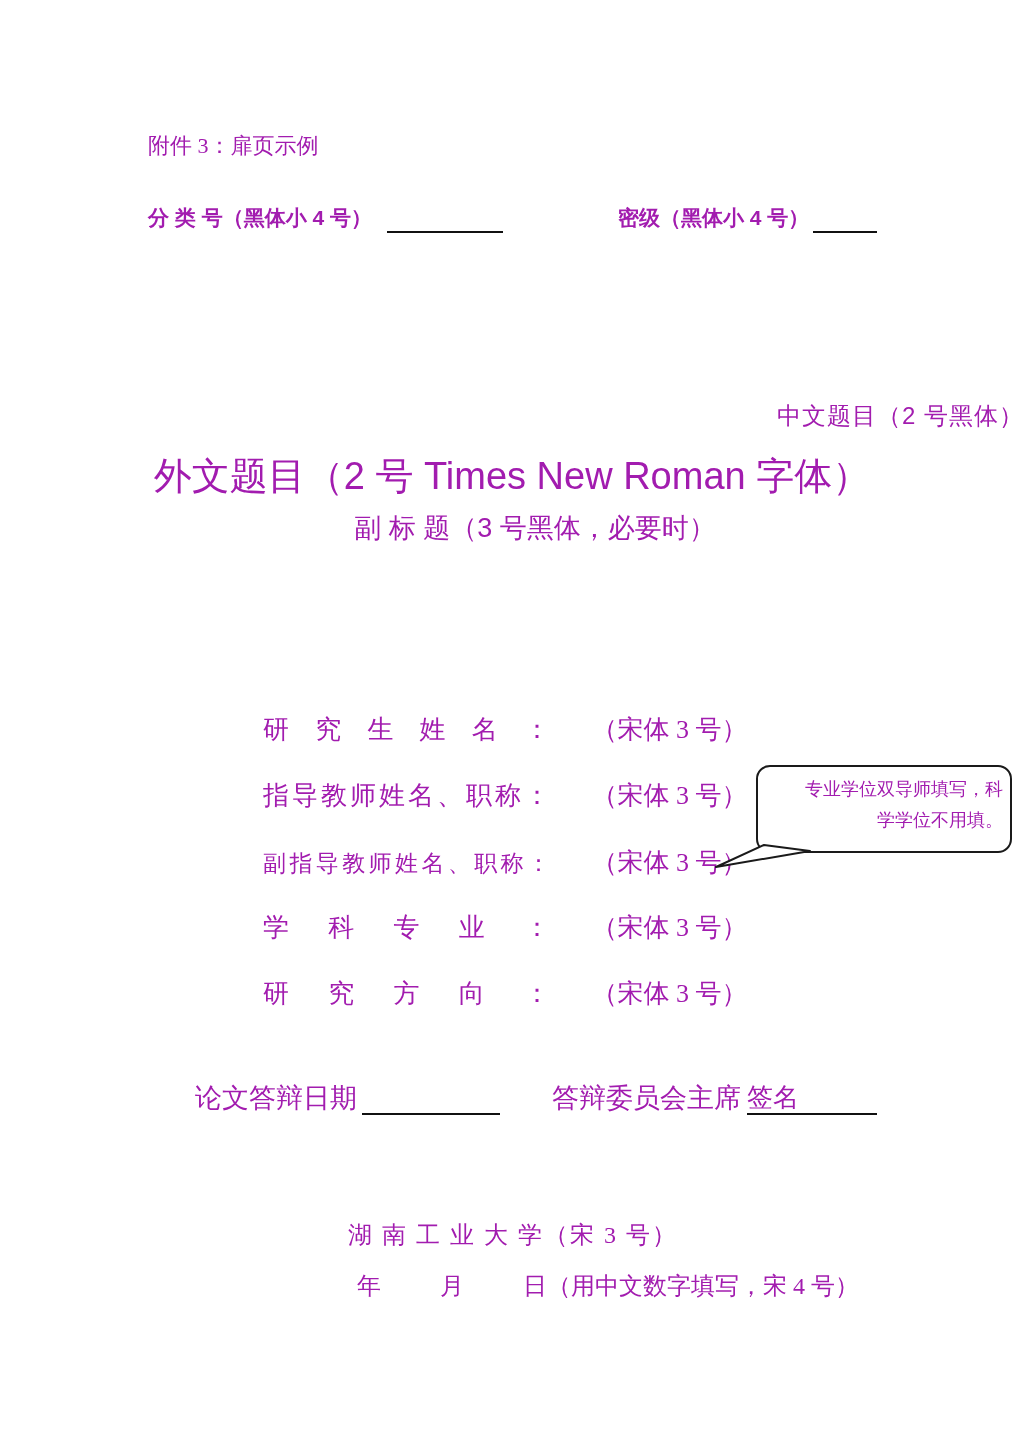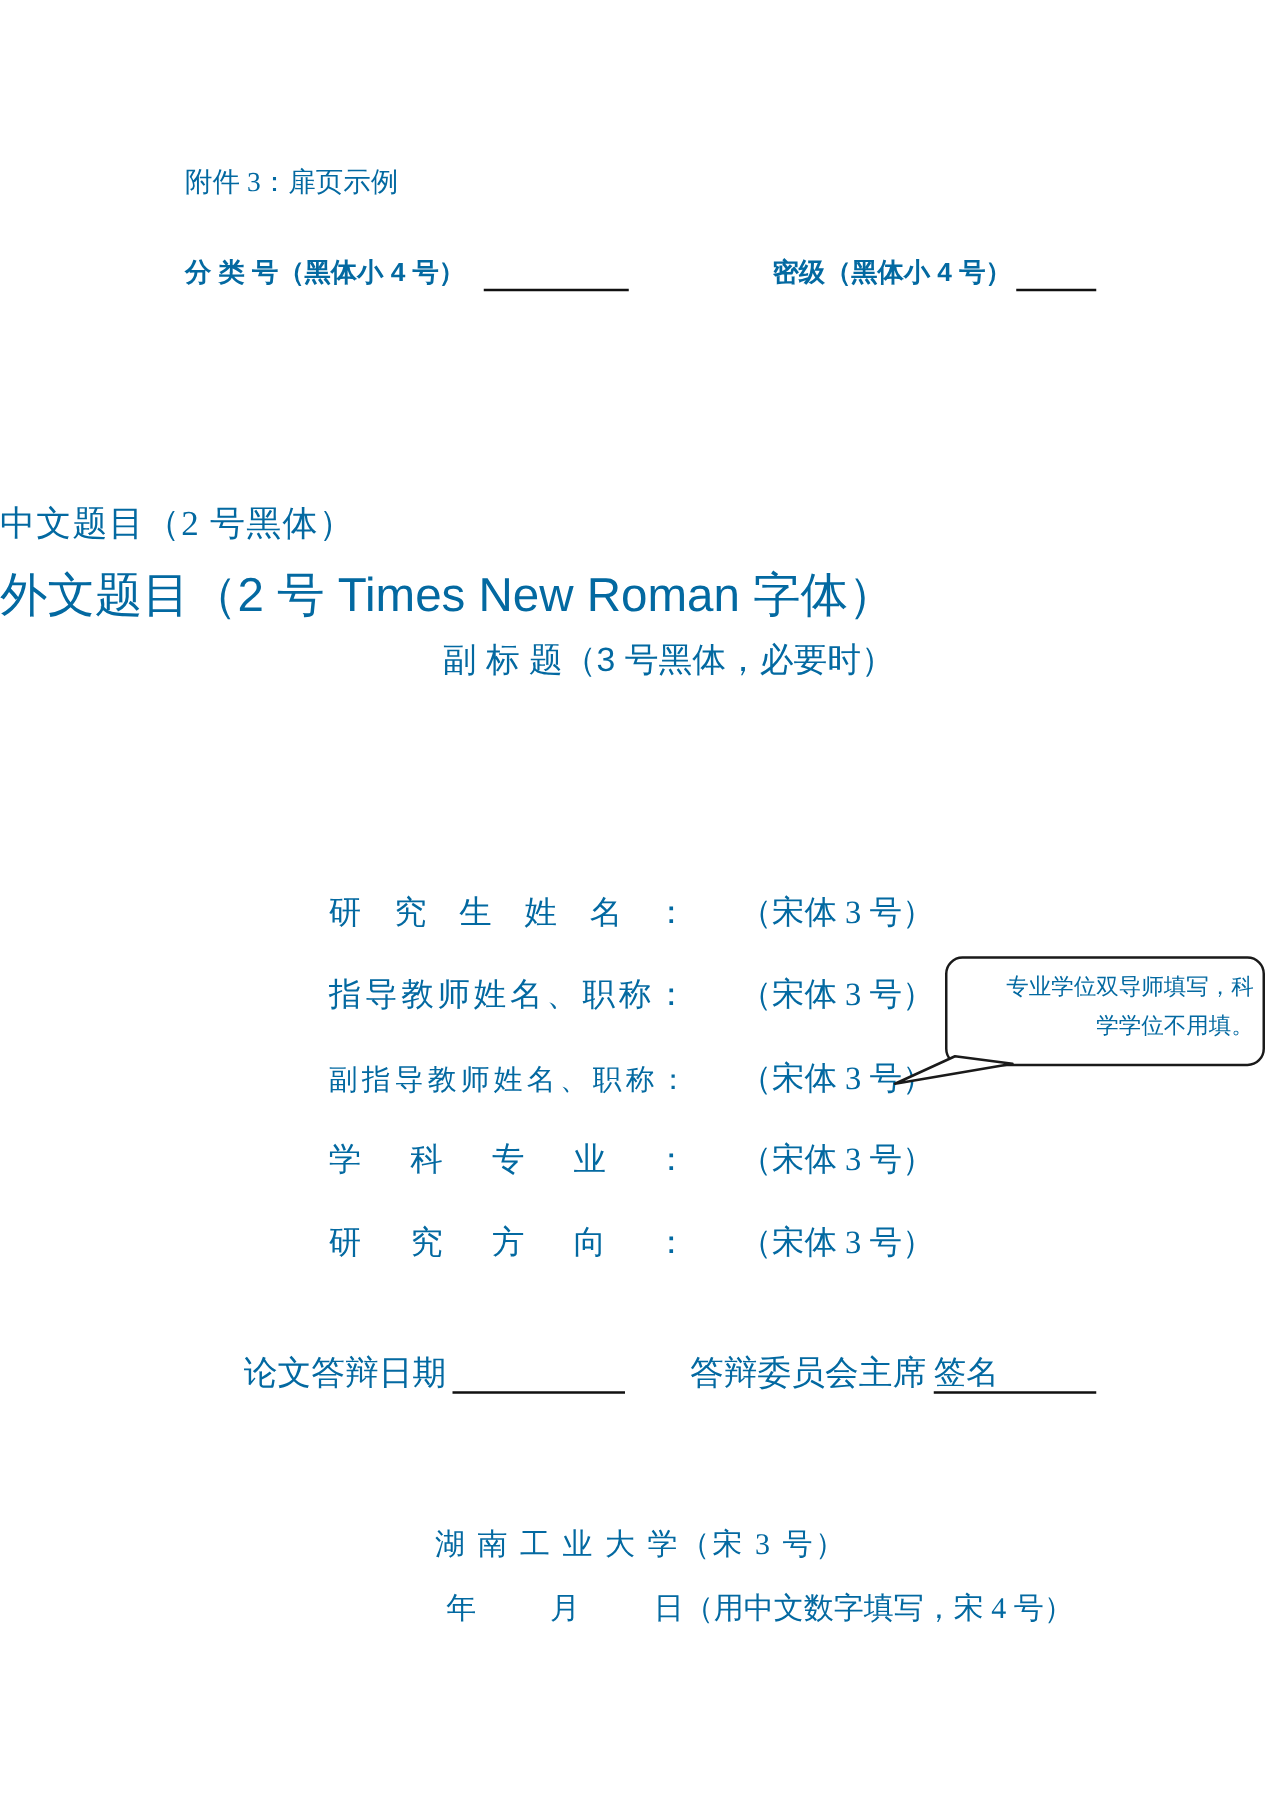--- a/index.html
+++ b/index.html
@@ -1,40 +1,40 @@
 <!DOCTYPE html>
 <html><head>
 <meta charset="utf-8">
 <style>
   html, body { margin: 0; padding: 0; background: #ffffff; }
   .page {
     position: relative;
     width: 1024px;
     height: 1448px;
     background: #ffffff;
-    color: #0369a1;
+    color: #a21caf;
     overflow: hidden;
     font-family: "Liberation Serif", "DejaVu Serif", serif;
   }
   .abs { position: absolute; white-space: nowrap; }
   .serif { font-family: "Liberation Serif", "DejaVu Serif", serif; }
   .hei   { font-family: "Liberation Sans", "DejaVu Sans", sans-serif; }
 
   
   .attachment-note { left: 148px; top: 131px; font-size: 22px; }
 
   
   .class-label    { left: 148px; top: 204px; font-size: 21px; font-weight: bold; }
   .class-line     { left: 387px; top: 204px; width: 116px; height: 27px; border-bottom: 2px solid #111; }
   .security-label { left: 618px; top: 204px; font-size: 21px; font-weight: bold; text-align: right; }
   .security-line  { left: 813px; top: 204px; width: 64px;  height: 27px; border-bottom: 2px solid #111; }
 
   
-  .title-cn  { left: 0; right: 0; top: 400px; text-align: left; font-size: 28px; letter-spacing: 1px; font-family: Liberation Serif, serif; }
-  .title-en  { left: 0; right: 0; top: 451px; font-size: 38px; }
+  .title-cn  { left: 0; right: 0; top: 400px; text-align: right; font-size: 24px; letter-spacing: 1px; }
+  .title-en  { left: 0; right: 0; top: 451px; text-align: center; font-size: 38px; }
   .subtitle  { left: 0; right: 0; top: 510px; text-align: center; font-size: 27px; text-indent: 46px; }
 
   
   .form-row { position: absolute; left: 263px; height: 32px; line-height: 32px; font-size: 26px; }
   .form-row .label {
     display: inline-block; width: 287px; vertical-align: baseline;
     text-align: justify; text-align-last: justify;
   }
   .form-row .value { display: inline-block; margin-left: 35px; vertical-align: baseline; }
   .form-row-1 { top: 714px; }

